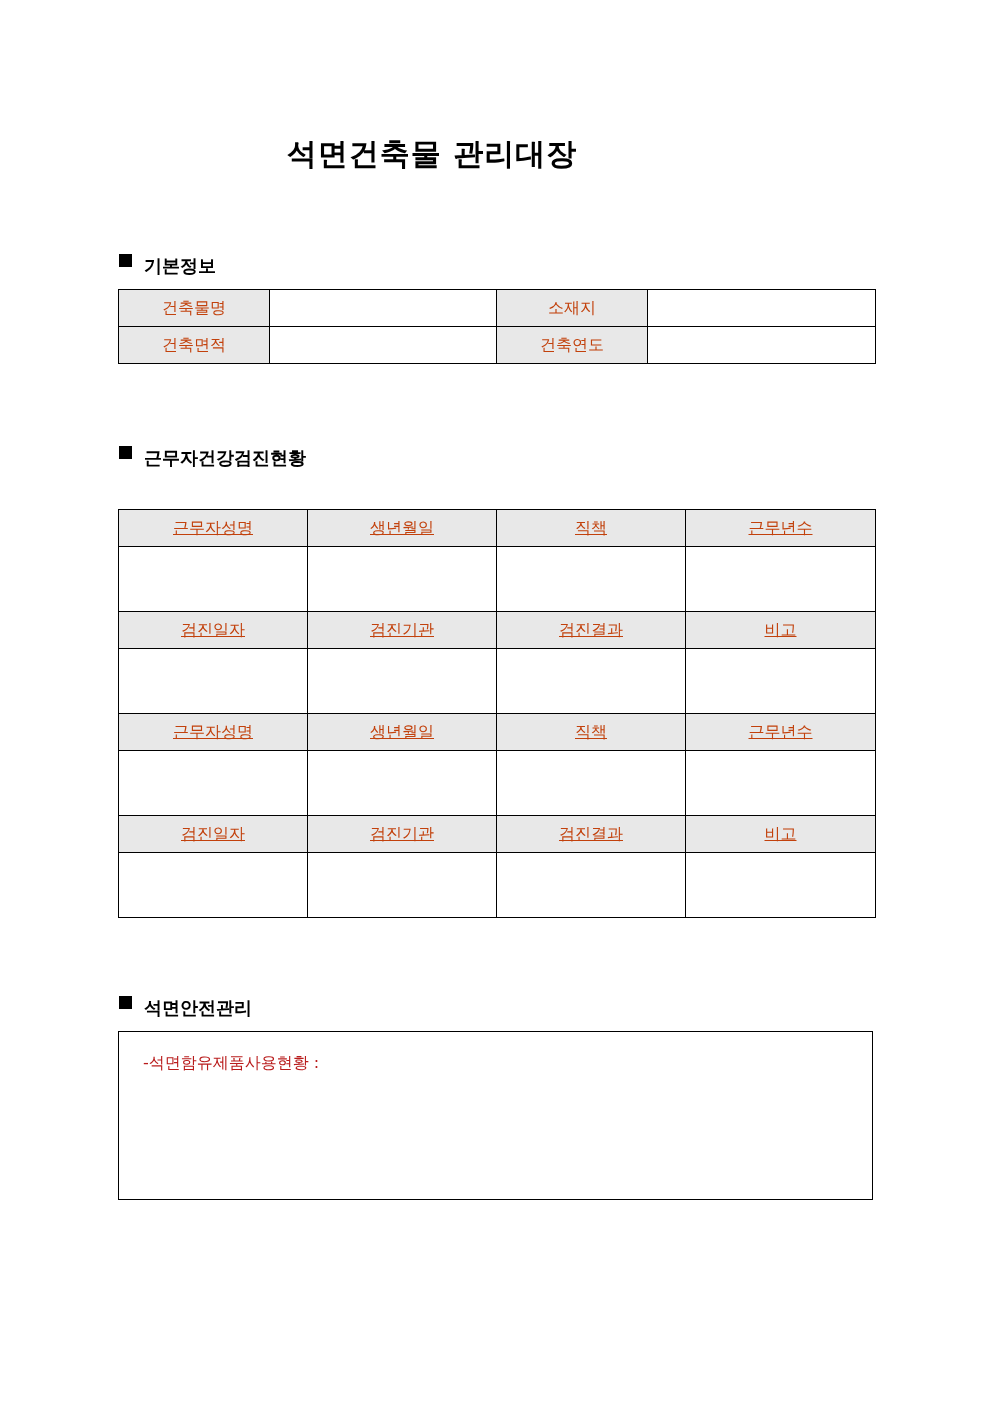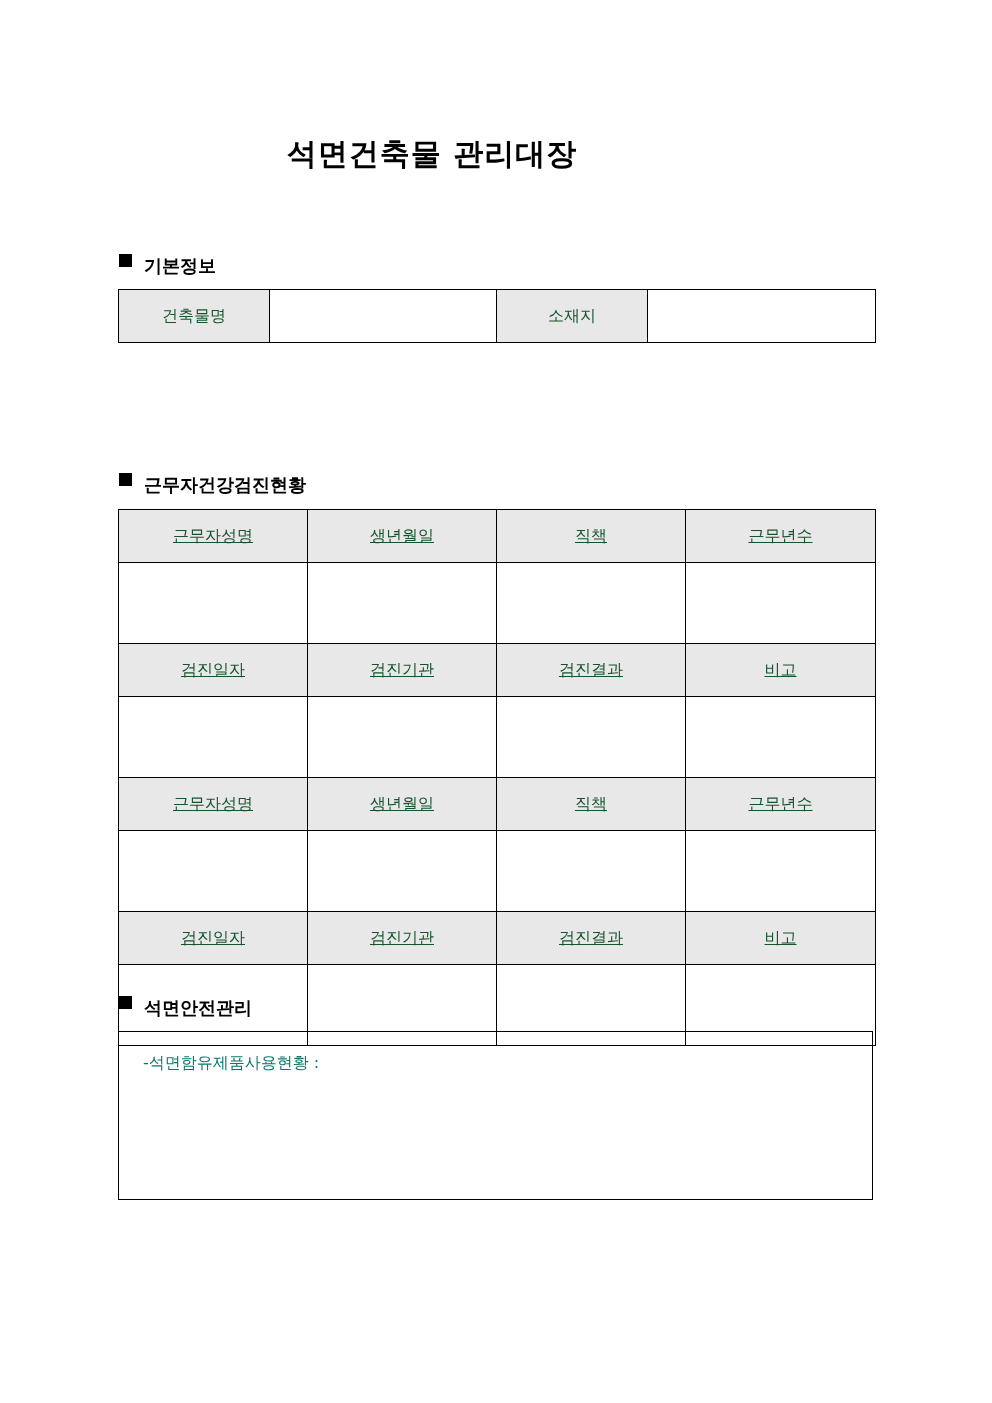--- a/index.html
+++ b/index.html
@@ -15,31 +15,31 @@
       position: absolute; left: 119px; font-size: 18px; font-weight: bold;
       display: flex; align-items: flex-start;
     }
     .section-heading .bullet {
       display: inline-block; width: 13px; height: 13px; background: #000; margin-right: 12px;
     }
     table {
       position: absolute; left: 118px; border-collapse: collapse; table-layout: fixed;
     }
     td {
-      border: 1.5px solid #000; padding: 8px; text-align: center; vertical-align: middle;
-      font-size: 16px; color: #14532d;
+      border: 1.5px solid #000; padding: 0; text-align: center; vertical-align: middle;
+      font-size: 16px; color: #c2410c;
     }
     td.label { background: #e8e8e8; }
     .basic td { height: 36px; }
     .health td.label { height: 36px; text-decoration: underline; }
     .health td.value { height: 64px; }
     .safety-box {
       position: absolute; left: 118px; top: 1031px; width: 755px; height: 169px;
       border: 1.5px solid #000; box-sizing: border-box;
-      padding: 18px 24px; font-size: 16px; color: #0f766e; line-height: 26.5px;
+      padding: 18px 24px; font-size: 16px; color: #b91c1c; line-height: 26.5px;
     }
   </style>
 </head>
 <body>
 
 <div class="title">석면건축물 관리대장</div>
 
 <div class="section-heading" style="top:254px;">
   <span class="bullet"></span>
   <span>기본정보</span>
@@ -51,24 +51,30 @@
       <col style="width:151px">
       <col style="width:228px">
     </colgroup>
   <tbody>
       <tr>
     <td class="label">건축물명</td>
     <td></td>
     <td class="label">소재지</td>
     <td></td>
   </tr>
+  <tr>
+    <td class="label">건축면적</td>
+    <td></td>
+    <td class="label">건축연도</td>
+    <td></td>
+  </tr>
 </tbody>
   </table>
 
-<div class="section-heading" style="top:473px;">
+<div class="section-heading" style="top:446px;">
   <span class="bullet"></span>
   <span>근무자건강검진현황</span>
 </div>
 <table class="health" style="top:509px; width:757px;">
   <colgroup>
       <col style="width:189px">
       <col style="width:189px">
       <col style="width:189px">
       <col style="width:190px">
     </colgroup>

